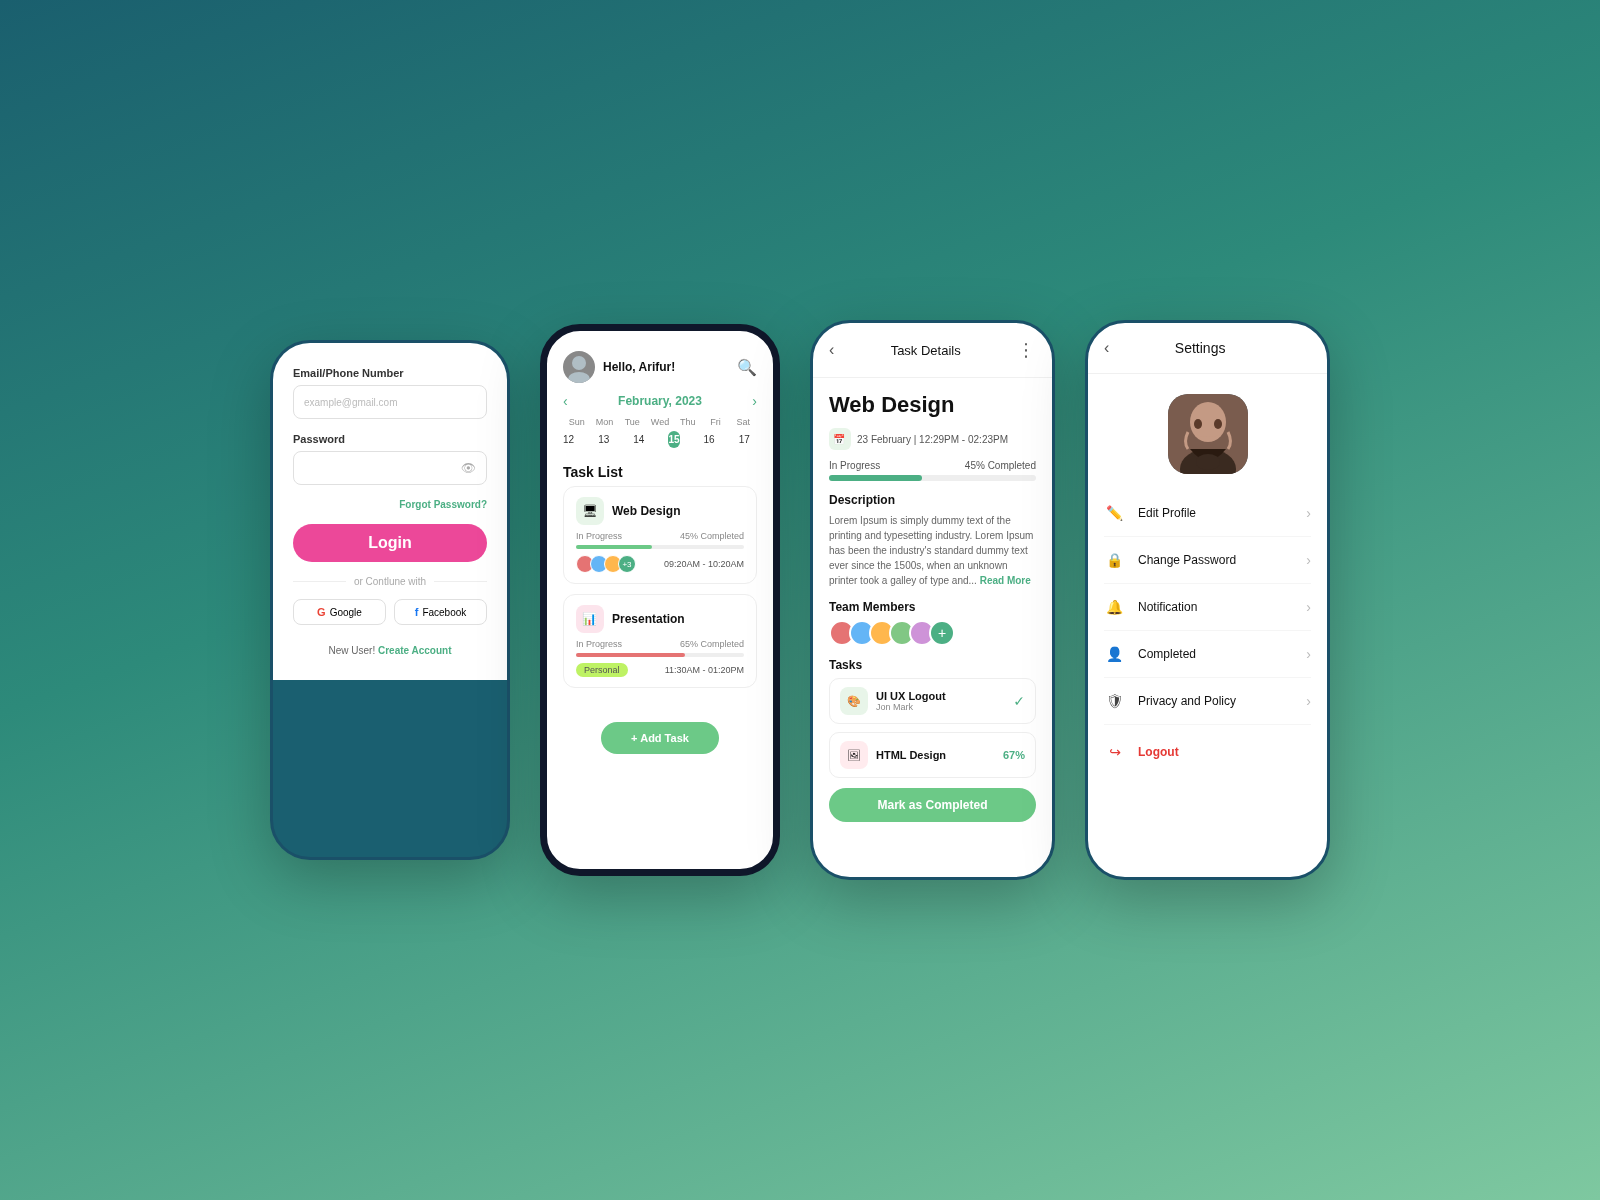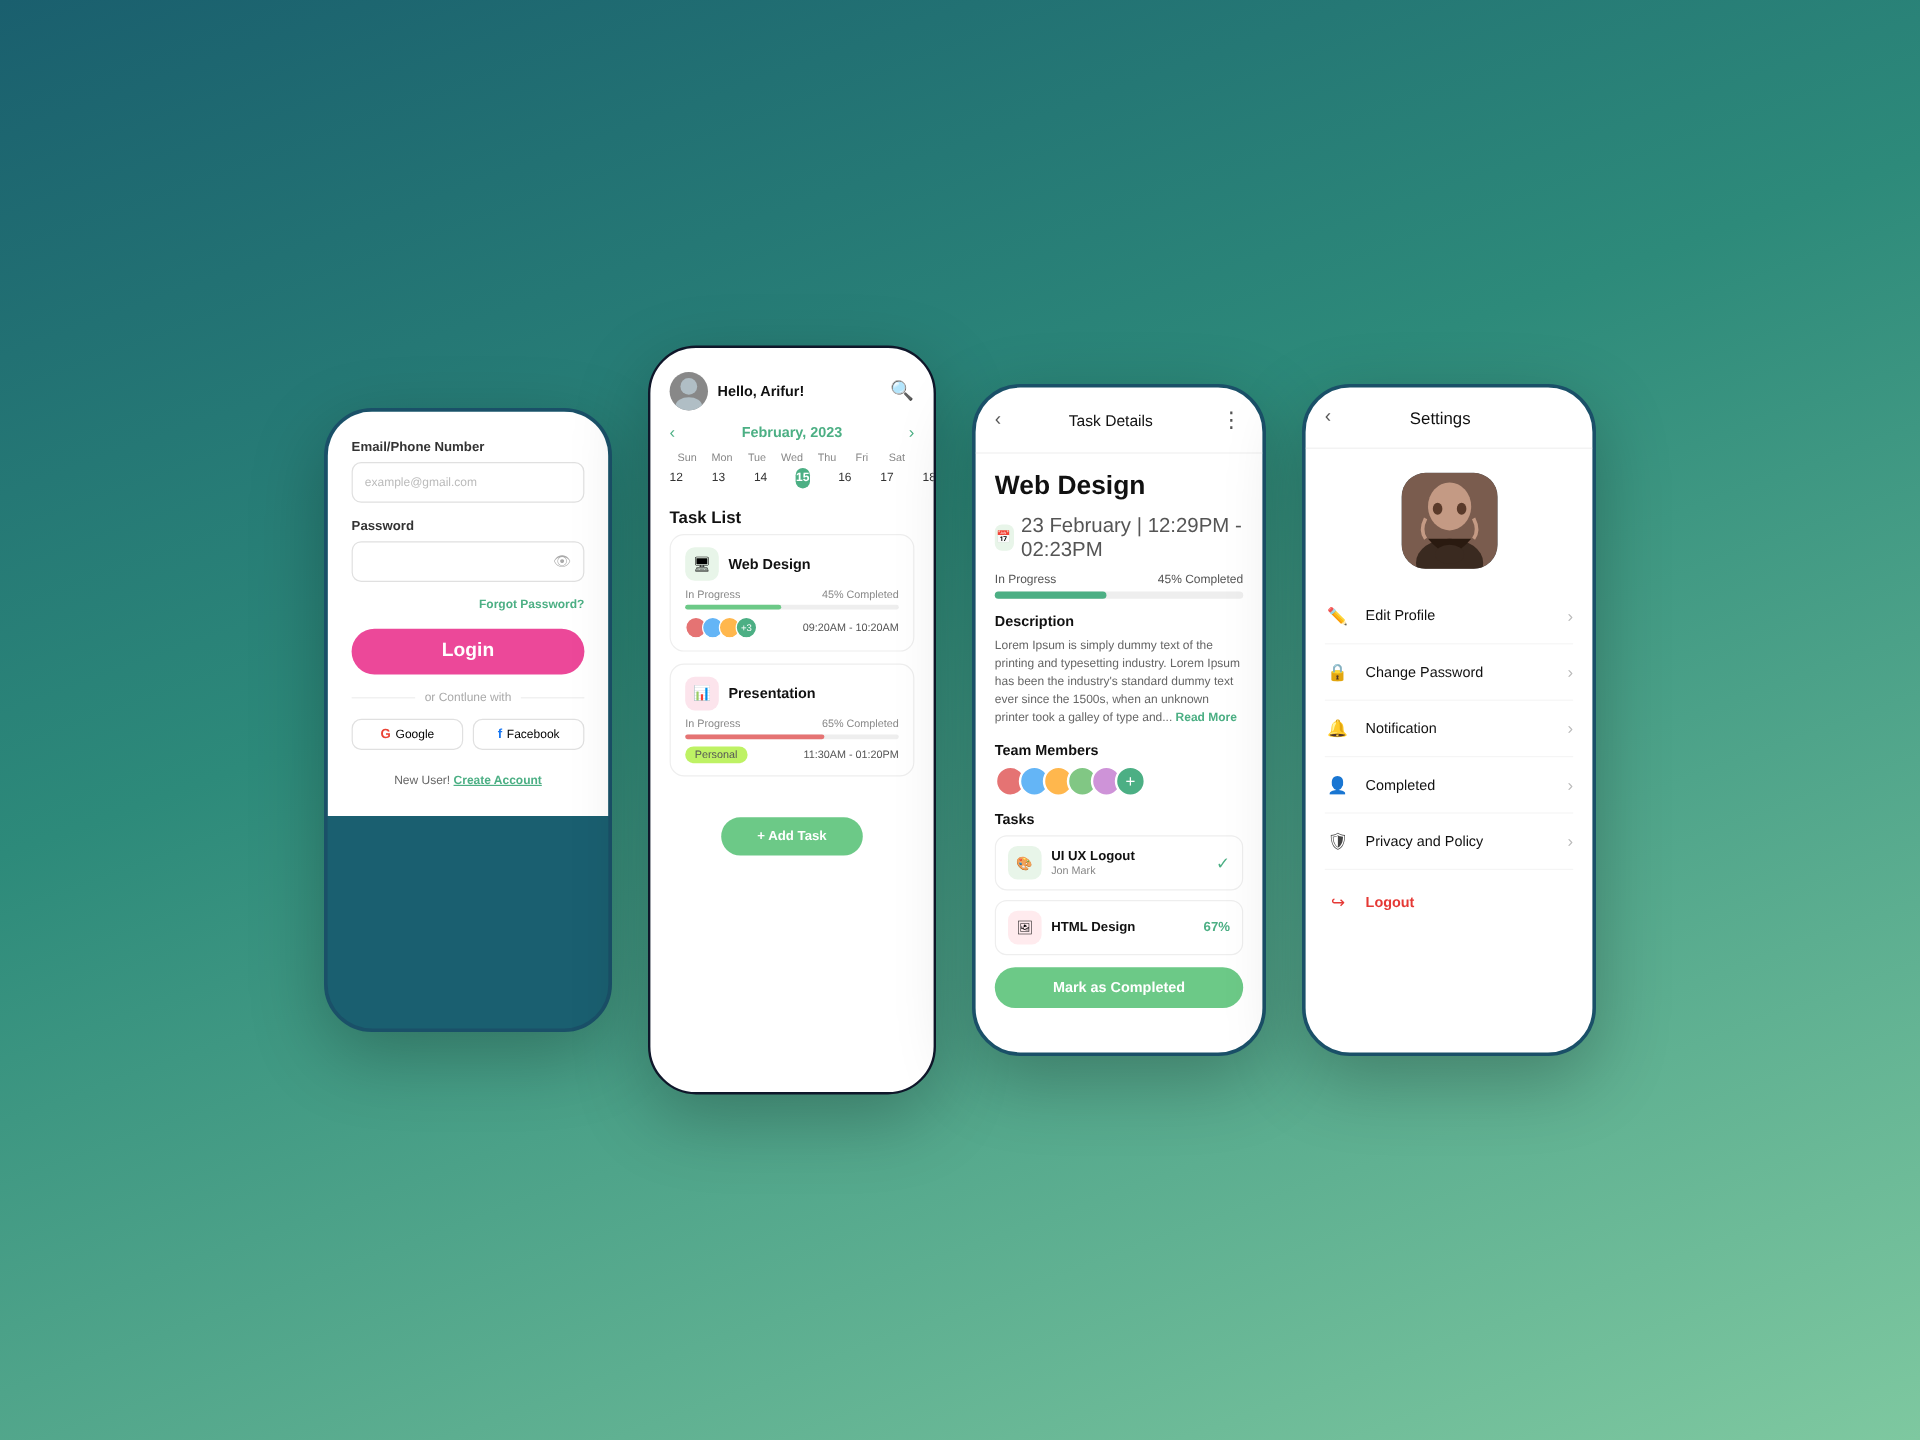--- a/index.html
+++ b/index.html
@@ -118,28 +118,28 @@
       font-weight: 500;
       cursor: pointer;
     }
     .google-icon { color: #ea4335; font-weight: 700; font-size: 11px; }
     .fb-icon { color: #1877f2; font-weight: 700; font-size: 11px; }
     .new-user {
       text-align: center;
       font-size: 10px;
       color: #666;
     }
-    .create-link { color: #4caf84; font-weight: 600; text-decoration: underline; }
+    .create-link { color: #4caf84; font-weight: 600; }
 
     
     .phone-tasklist {
       width: 240px;
-      height: 624px;
+      height: 552px;
       background: white;
-      border: 2px solid #0f172a;
+      border: 7px solid #0f172a;
     }
     .tl-header {
       padding: 20px 16px 10px;
       display: flex;
       align-items: center;
       justify-content: space-between;
     }
     .tl-avatar {
       width: 32px;
       height: 32px;
@@ -309,21 +309,21 @@
       margin-bottom: 10px;
     }
     .td-date-icon {
       width: 22px; height: 22px;
       background: #e8f5e9;
       border-radius: 6px;
       display: flex; align-items: center; justify-content: center;
       font-size: 10px;
       color: #4caf84;
     }
-    .td-date-text { font-size: 17px; color: #555; }
+    .td-date-text { font-size: 10px; color: #555; }
     .td-progress-row {
       display: flex;
       justify-content: space-between;
       font-size: 10px;
       color: #888;
       margin-bottom: 4px;
     }
     .td-prog-status { color: #555; }
     .td-prog-pct { color: #555; }
     .td-progress-bg {

